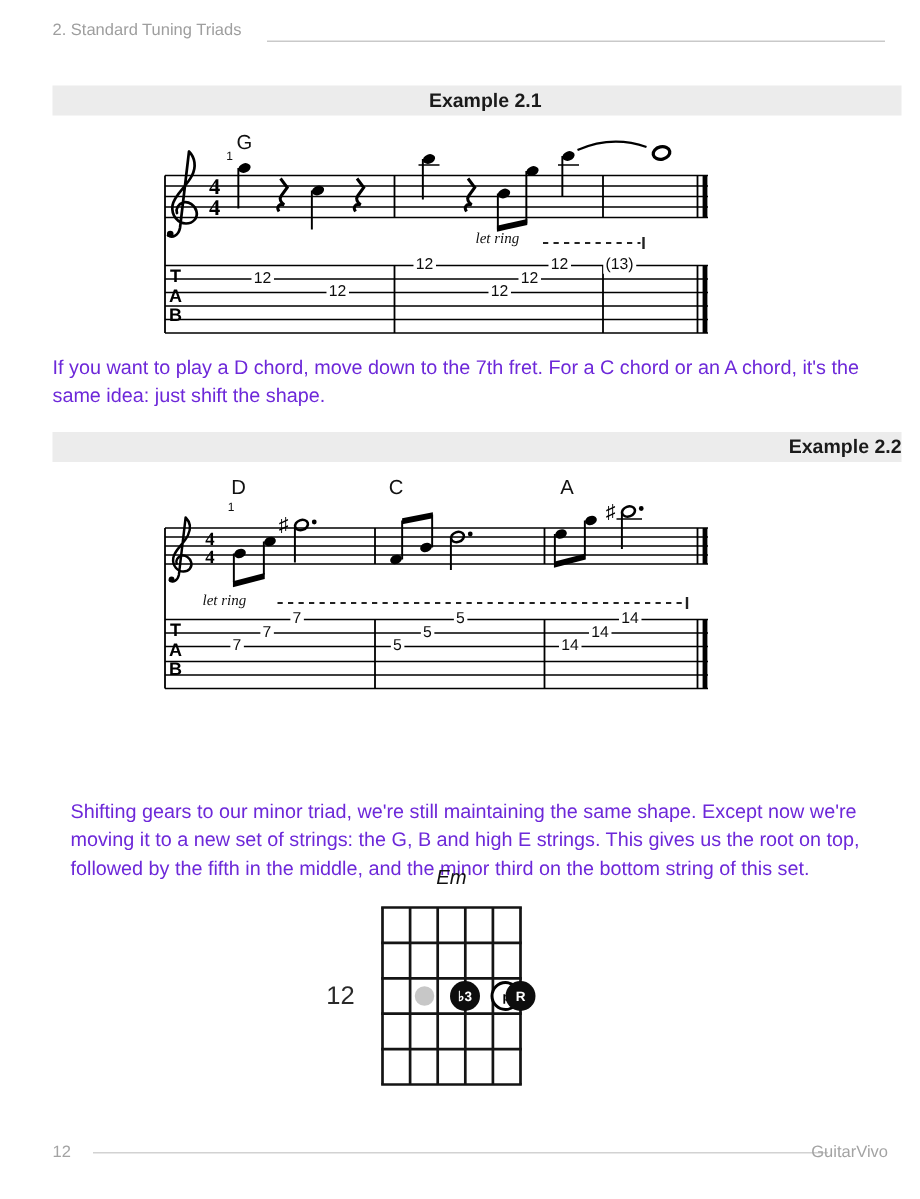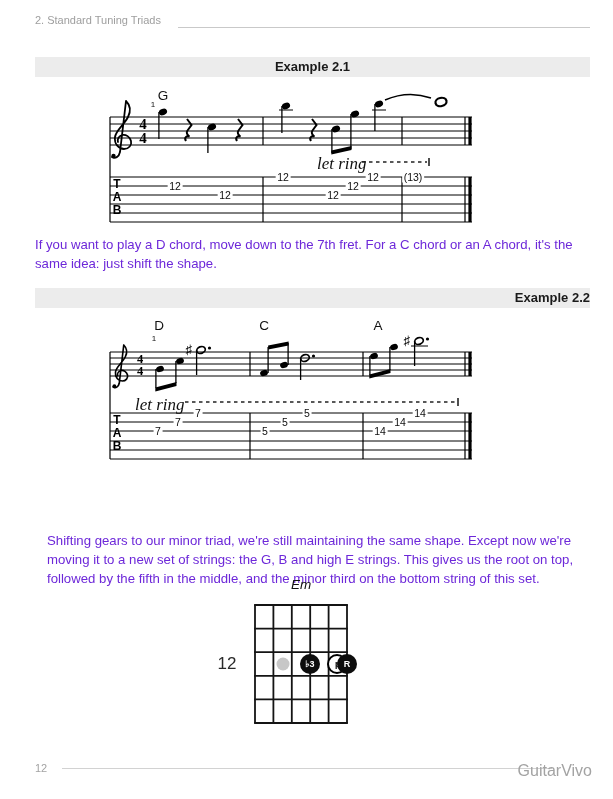--- a/index.html
+++ b/index.html
@@ -2,42 +2,42 @@
 <html><head>
 <meta charset="utf-8">
 <style>
   html,body{margin:0;padding:0;background:#fff;}
   .page{position:relative;width:613px;height:799px;background:#fff;overflow:hidden;
         font-family:"Liberation Sans",sans-serif;color:#161616;}
   .abs{position:absolute;}
   .hdr-title{position:absolute;left:35px;top:4px;font-size:11px;color:#9e9e9e;margin-top:10px;}
   .hdr-line{position:absolute;top:27px;left:178px;width:412px;height:1px;background:#c9c9c9;}
   .exbar{position:absolute;left:35px;width:555px;height:20px;background:#ececec;
-         text-align:center;font-weight:bold;font-size:13px;line-height:20px;color:#1a1a1a;}
+         text-align:center;font-weight:bold;font-size:13px;line-height:20px;color:#1a1a1a;padding-left:11px;}
   .para{position:absolute;left:35px;width:557px;font-size:13.2px;line-height:19px;color:#6d28d9;}
   .chordlabel{position:absolute;transform:translate(-50%,-50%);font-size:13.5px;color:#111;}
   .fing{position:absolute;transform:translate(-50%,-50%);font-size:8px;color:#111;}
   .letring{position:absolute;font-family:"Liberation Serif",serif;font-style:italic;
-           font-size:17px;color:#111;}
+           font-size:10px;color:#111;}
   .tablet{position:absolute;transform:translate(-50%,-50%);font-weight:bold;font-size:12px;color:#000;}
   .tabnum{position:absolute;transform:translate(-50%,-50%);font-size:10.5px;color:#0d0d0d;
           background:#fff;padding:0 1.5px;line-height:11px;white-space:nowrap;}
   .em-label{position:absolute;left:255px;top:577px;width:92px;text-align:center;
             font-size:13.5px;color:#111;font-style:italic;}
   .fretlabel{position:absolute;transform:translate(-50%,-50%);font-size:17px;color:#2a2a2a;}
   .inlay{position:absolute;width:13px;height:13px;border-radius:50%;background:#c7c7c7;
          transform:translate(-50%,-50%);}
   .dot{position:absolute;border-radius:50%;transform:translate(-50%,-50%);text-align:center;
        font-weight:bold;}
   .dot.filled{width:20px;height:20px;background:#0d0d0d;color:#fff;font-size:9px;line-height:20px;}
   .dot.open{width:16px;height:16px;background:#fff;color:#000;border:2px solid #000;
             font-size:8.5px;line-height:16px;}
   .ftr-num{position:absolute;left:35px;top:762px;font-size:11px;color:#a3a3a3;}
   .ftr-line{position:absolute;left:62px;top:768px;width:490px;height:1px;background:#d2d2d2;}
-  .ftr-brand{position:absolute;right:21px;top:762px;font-size:16px;color:#a3a3a3;}
+  .ftr-brand{position:absolute;right:21px;top:762px;font-size:11px;color:#a3a3a3;}
   svg text{font-family:"Liberation Serif",serif;}
 </style>
 </head>
 <body>
 
 <div class="page">
 
   <div class="hdr-title">2. Standard Tuning Triads</div>
   <div class="hdr-line"></div>
 

